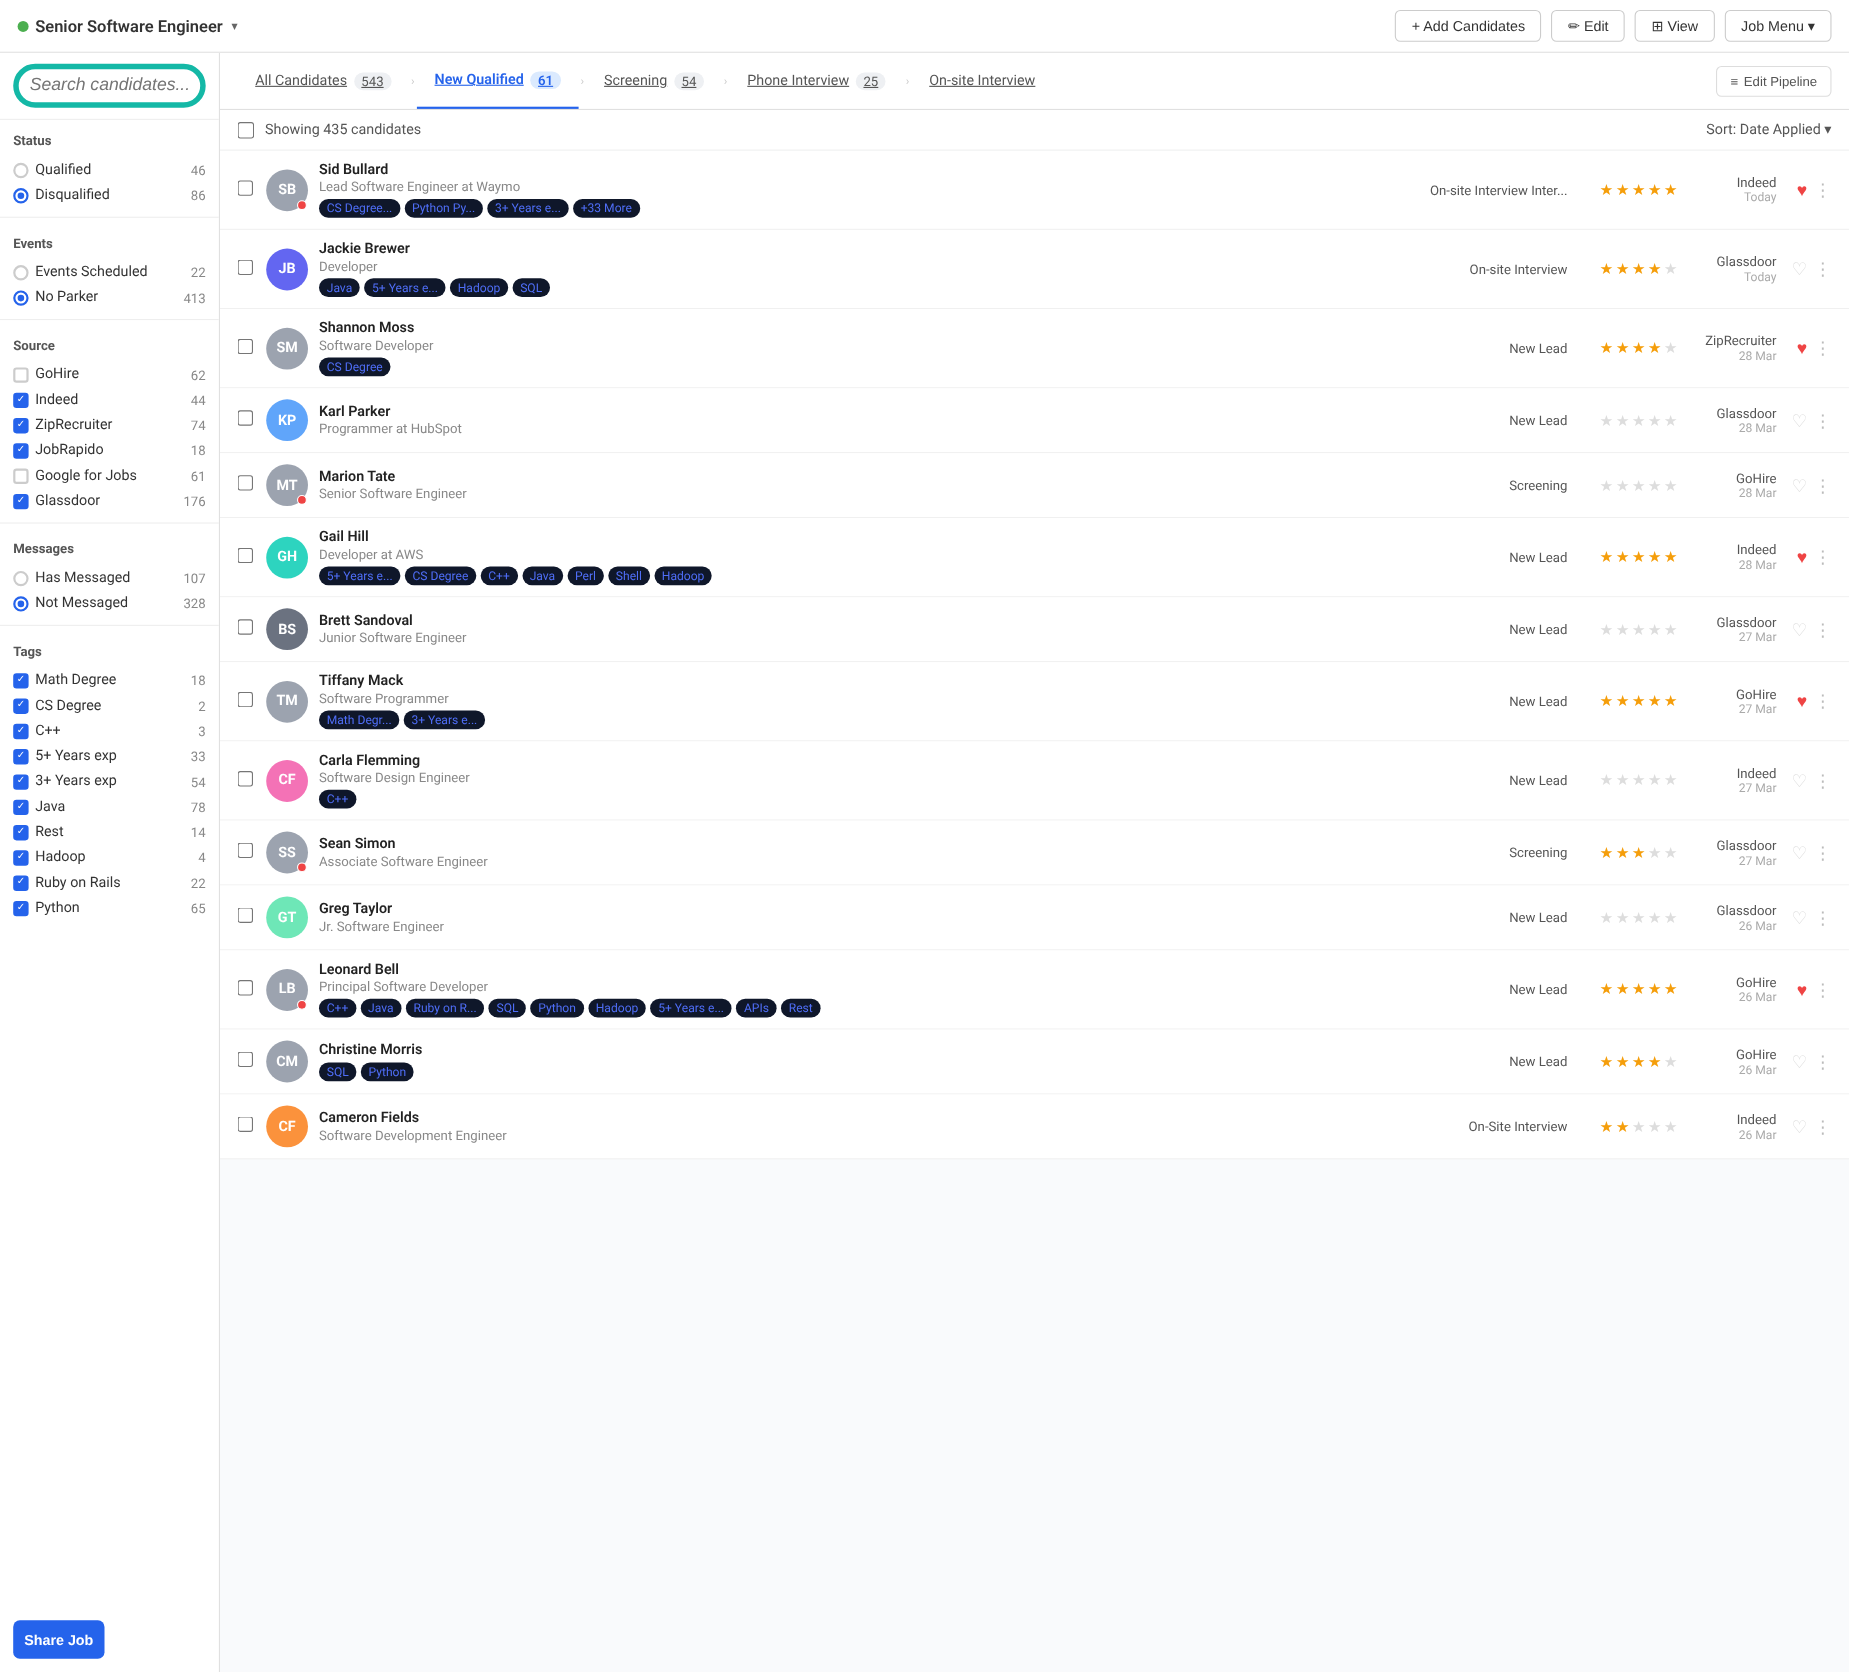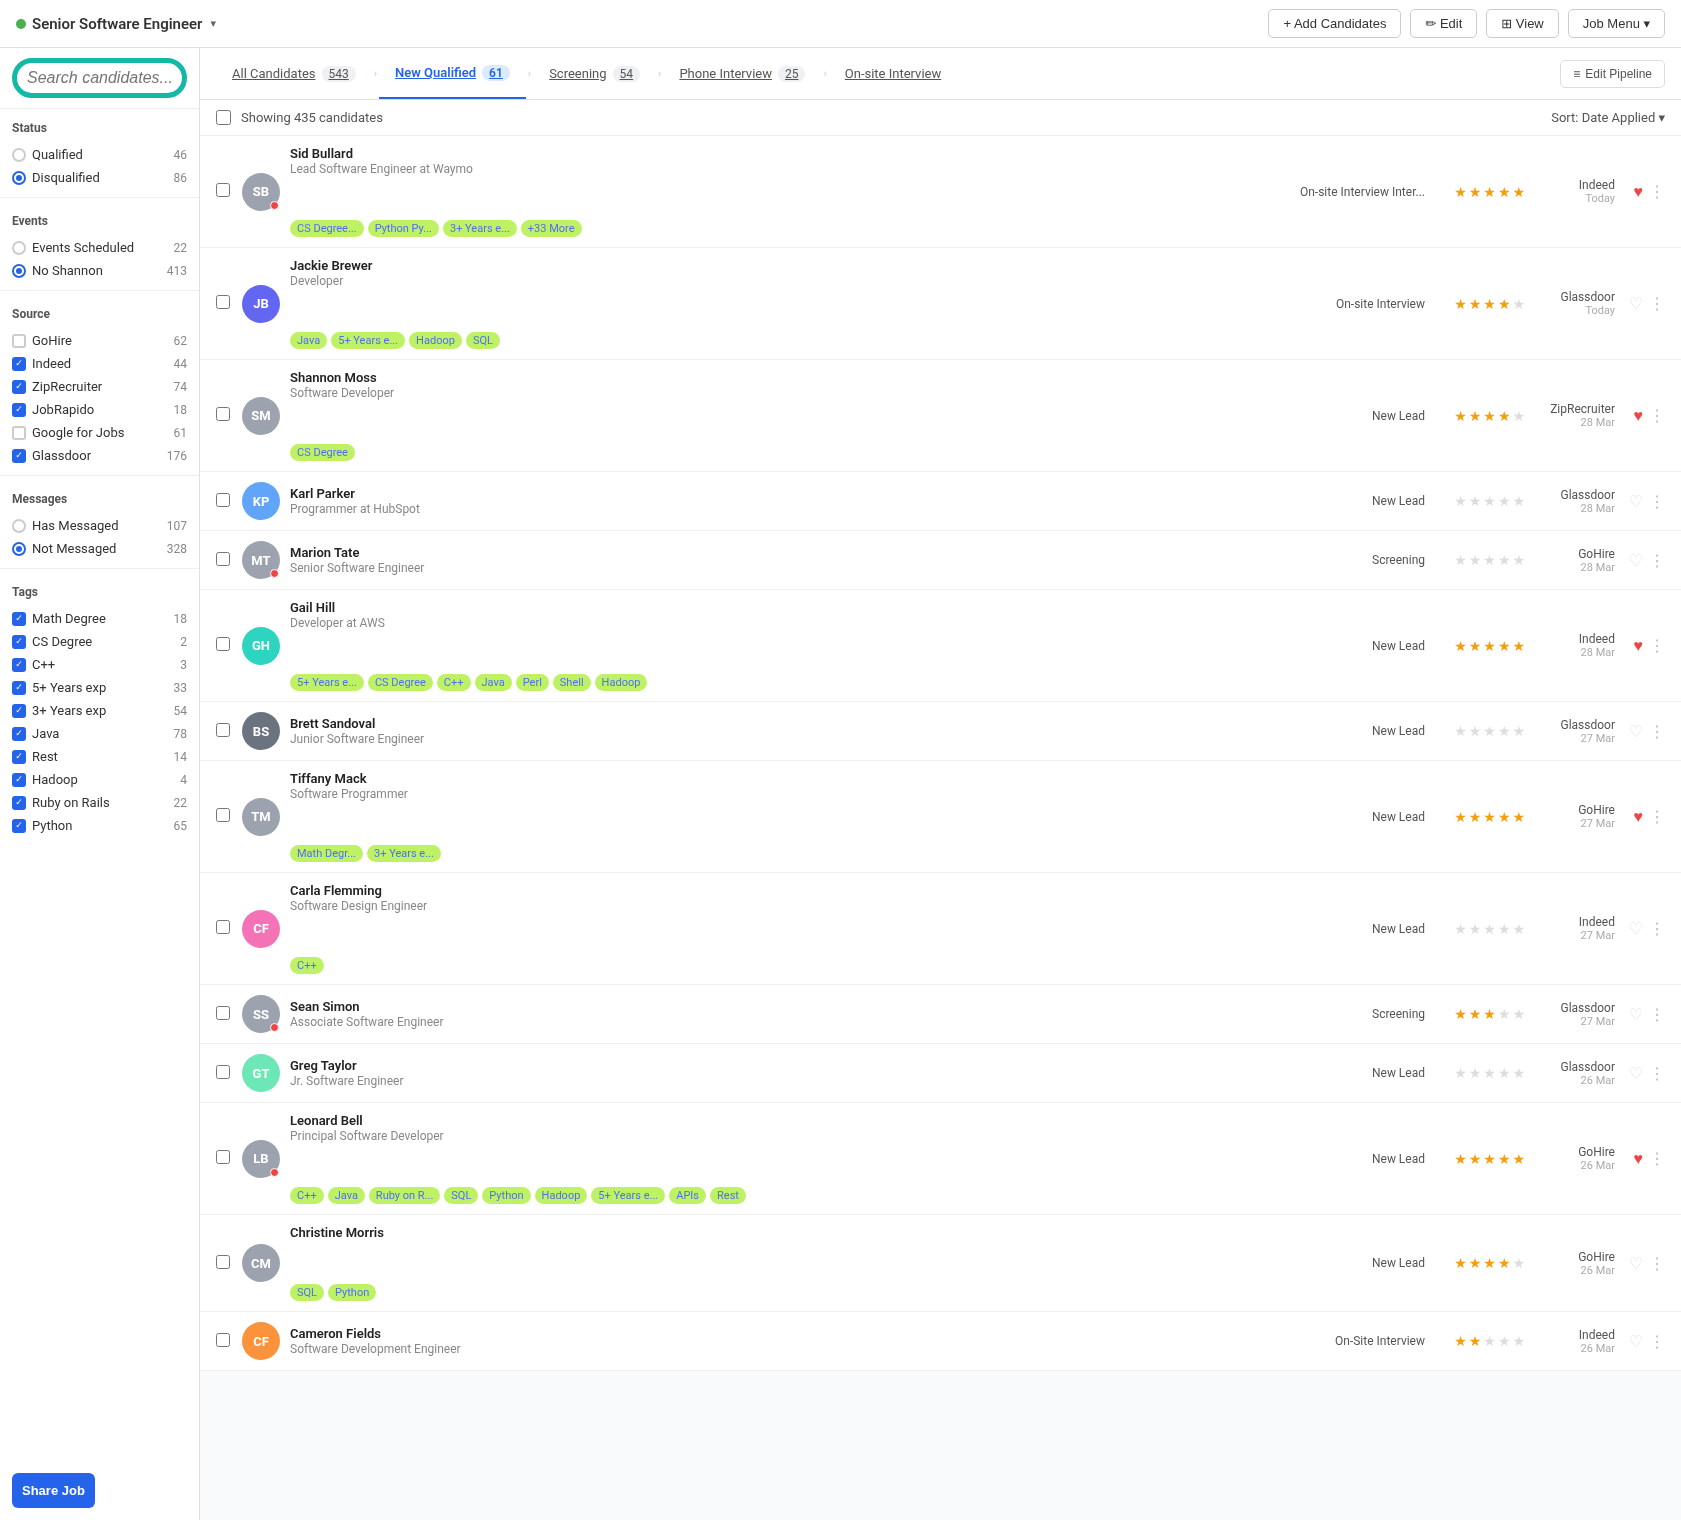--- a/index.html
+++ b/index.html
@@ -116,23 +116,22 @@
     }
     .new-dot {
       position: absolute; bottom: 1px; right: 1px;
       width: 9px; height: 9px; border-radius: 50%; background: #ef4444; border: 1px solid #fff;
     }
     .candidate-info { flex: 1; min-width: 0; }
     .candidate-name { font-size: 13px; font-weight: 600; color: #222; }
     .candidate-title { font-size: 12px; color: #888; margin-top: 1px; }
     .candidate-tags { display: flex; flex-wrap: wrap; gap: 4px; margin-top: 4px; }
     .tag {
-      padding: 2px 7px; border-radius: 10px; background: #bef264; color: #4f6ef7;
+      padding: 2px 7px; border-radius: 10px; background: #0f172a; color: #4f6ef7;
       font-size: 11px;
-      margin-top: 40px;
     }
     .candidate-stage { min-width: 130px; text-align: right; font-size: 12px; color: #555; }
     .candidate-stars { display: flex; gap: 2px; min-width: 90px; justify-content: flex-end; }
     .star { font-size: 14px; }
     .star.filled { color: #f59e0b; }
     .star.half { color: #f59e0b; }
     .star.empty { color: #ddd; }
     .candidate-source { min-width: 80px; text-align: right; }
     .source-name { font-size: 12px; color: #555; }
     .source-date { font-size: 11px; color: #aaa; }
@@ -189,21 +188,21 @@
       <div class="sidebar-item">
         <div class="sidebar-item-left">
           <div class="radio-circle"></div>
           <span class="sidebar-item-label">Events Scheduled</span>
         </div>
         <span class="sidebar-item-count">22</span>
       </div>
       <div class="sidebar-item">
         <div class="sidebar-item-left">
           <div class="radio-circle active"></div>
-          <span class="sidebar-item-label">No Shannon</span>
+          <span class="sidebar-item-label">No Parker</span>
         </div>
         <span class="sidebar-item-count">413</span>
       </div>
     </div>
     <div class="sidebar-divider"></div>
 
     <div class="sidebar-section">
       <div class="sidebar-section-title">Source</div>
       <div class="sidebar-item">
         <div class="sidebar-item-left">

